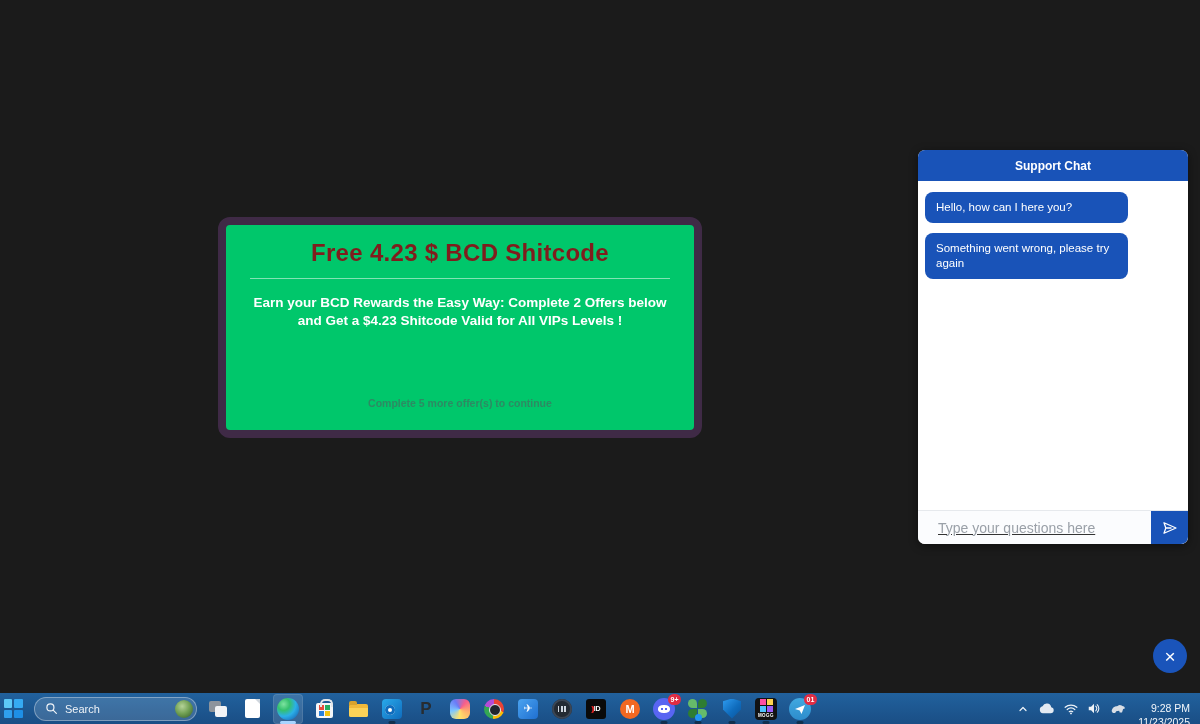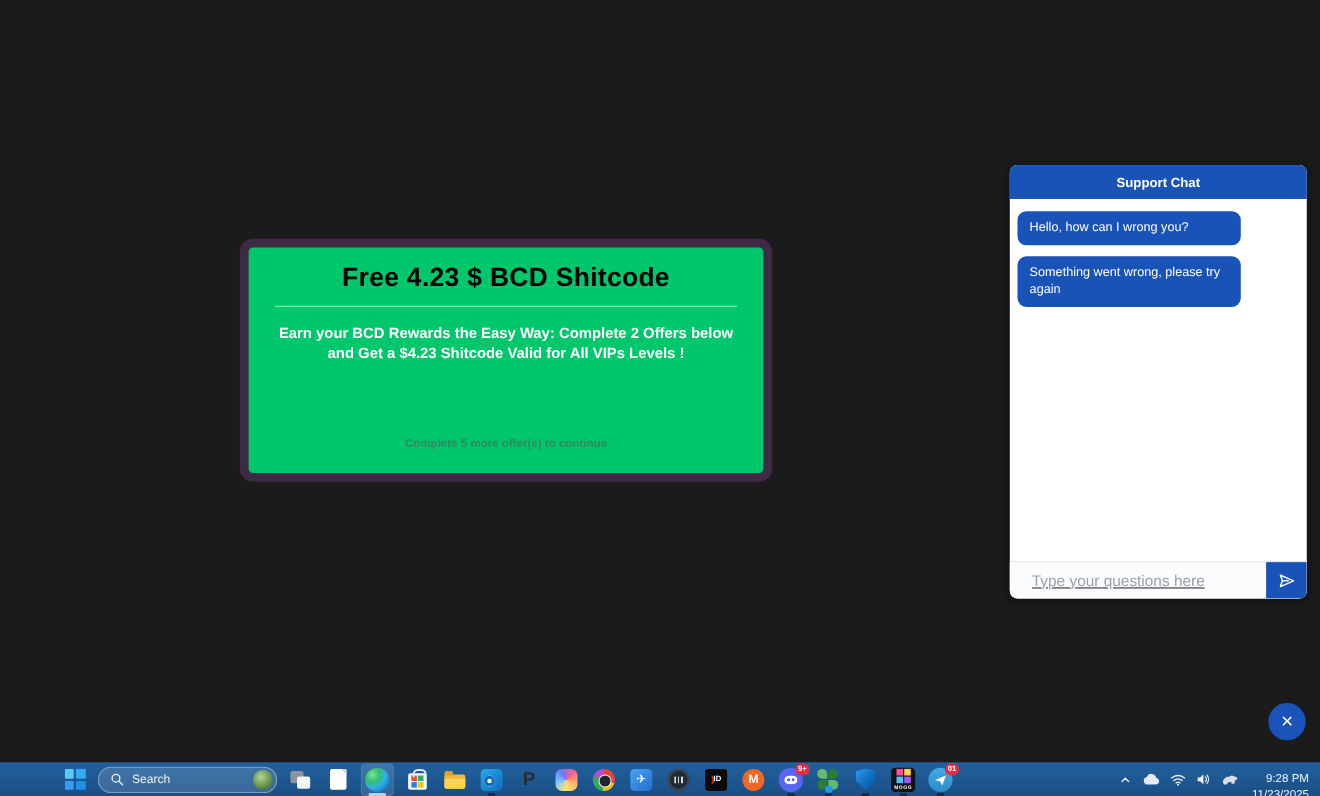--- a/index.html
+++ b/index.html
@@ -4,21 +4,21 @@
 <style>
   * { margin:0; padding:0; box-sizing:border-box; }
   html,body { width:1200px; height:724px; overflow:hidden; background:#1b1b1b;
               font-family:"Liberation Sans", sans-serif; }
   .desktop { position:absolute; inset:0; background:#1b1b1b; }
 
   
   .promo-card { position:absolute; left:218px; top:217px; width:484px; height:221px;
     background:#00c76b; border:8px solid #3f2a46; border-radius:12px; }
   .promo-title { position:absolute; top:14px; width:100%; text-align:center;
-    font-size:24px; font-weight:bold; color:#000000; letter-spacing:0.3px; }
+    font-size:24px; font-weight:bold; color:#7f1d1d; letter-spacing:0.3px; }
   .promo-divider { position:absolute; top:53px; left:24px; right:24px;
     border-top:1px solid rgba(235,250,240,0.55); }
   .promo-desc { position:absolute; top:69px; left:16px; right:16px; text-align:center;
     color:#ffffff; font-weight:bold; font-size:13.5px; line-height:18px; }
   .promo-btn { position:absolute; left:9px; right:9px; top:138px; height:26px;
     background:#1b51b3; border:none; border-radius:2px; color:#fff; font-size:12.5px;
     display:flex; align-items:center; justify-content:center; gap:7px; cursor:pointer;
     font-family:"Liberation Sans", sans-serif; }
   .spinner { width:12px; height:12px; border-radius:50%;
     border:2.5px solid #d6e4ff; border-right-color:#6f95dd; }
@@ -47,21 +47,21 @@
   .send-btn { width:37px; background:#1953b8; border:none; display:flex;
     align-items:center; justify-content:center; cursor:pointer; }
 
   .chat-close-btn { position:absolute; left:1153px; top:639px; width:34px; height:34px;
     border-radius:50%; background:#1a54ba; color:#fff; display:flex; align-items:center;
     justify-content:center; font-size:19px; line-height:1; cursor:pointer; }
 
   
   .taskbar { position:absolute; left:0; right:0; bottom:0; height:31px;
     background:linear-gradient(180deg,#21619d 0%, #1a4e85 100%);
-    display:flex; align-items:center; padding-left:55px; gap:8px; }
+    display:flex; align-items:center; gap:8px; }
   .tb-slot { width:26px; height:26px; display:flex; align-items:center;
     justify-content:center; position:relative; cursor:pointer; flex:0 0 auto; }
   .run-dash { position:absolute; bottom:-2px; left:50%; transform:translateX(-50%);
     width:7px; height:2.5px; border-radius:2px; background:#11304e; }
   .tb-slot.active { background:rgba(255,255,255,0.13); border:1px solid rgba(255,255,255,0.10);
     border-radius:4px; width:30px; height:30px; }
   .tb-slot.active .run-dash { width:16px; background:#a8d4ff; bottom:-1px; }
 
   .win-logo { width:19px; height:19px; display:grid;
     grid-template-columns:1fr 1fr; grid-template-rows:1fr 1fr; gap:2px; }
@@ -186,21 +186,21 @@
     <div class="promo-divider"></div>
     <div class="promo-desc">Earn your BCD Rewards the Easy Way: Complete 2 Offers below and Get a $4.23 Shitcode Valid for All VIPs Levels !</div>
     <div class="promo-footer">Complete 5 more offer(s) to continue</div>
   </div>
 
   <div class="chat-panel">
     <div class="chat-header">
       <span>Support Chat</span>
     </div>
     <div class="chat-body">
-      <div class="bubble bot">Hello, how can I wrong you?</div>
+      <div class="bubble bot">Hello, how can I here you?</div>
       <div class="bubble bot">Something went wrong, please try again</div>
     </div>
     <div class="chat-input-row">
       <input class="chat-input" type="text" placeholder="Type your questions here" style="">
       <button class="send-btn">
         <svg width="18" height="18" viewBox="0 0 24 24">
           <path d="M4 19l16-7L4 5l2.4 7L4 19z M6.4 12h7" fill="none" stroke="#ffffff" stroke-width="1.7" stroke-linejoin="round" stroke-linecap="round"></path>
         </svg>
       </button>
     </div>

